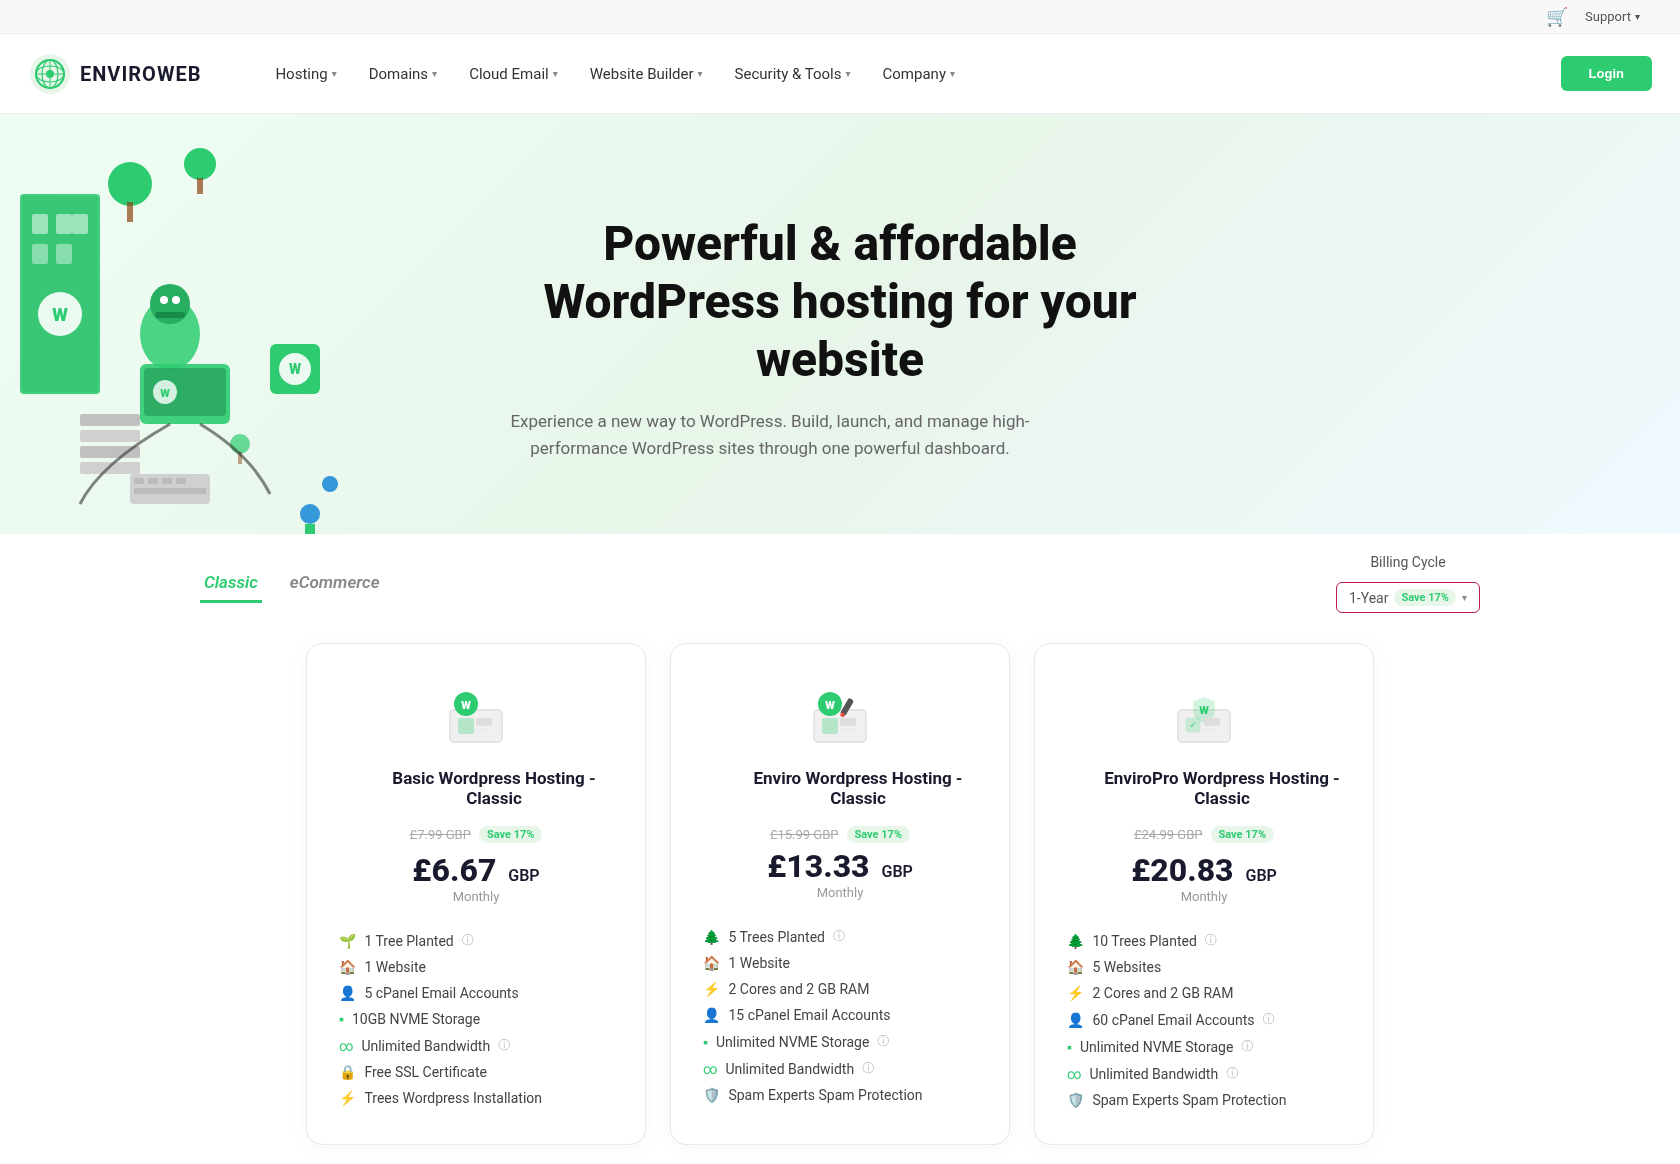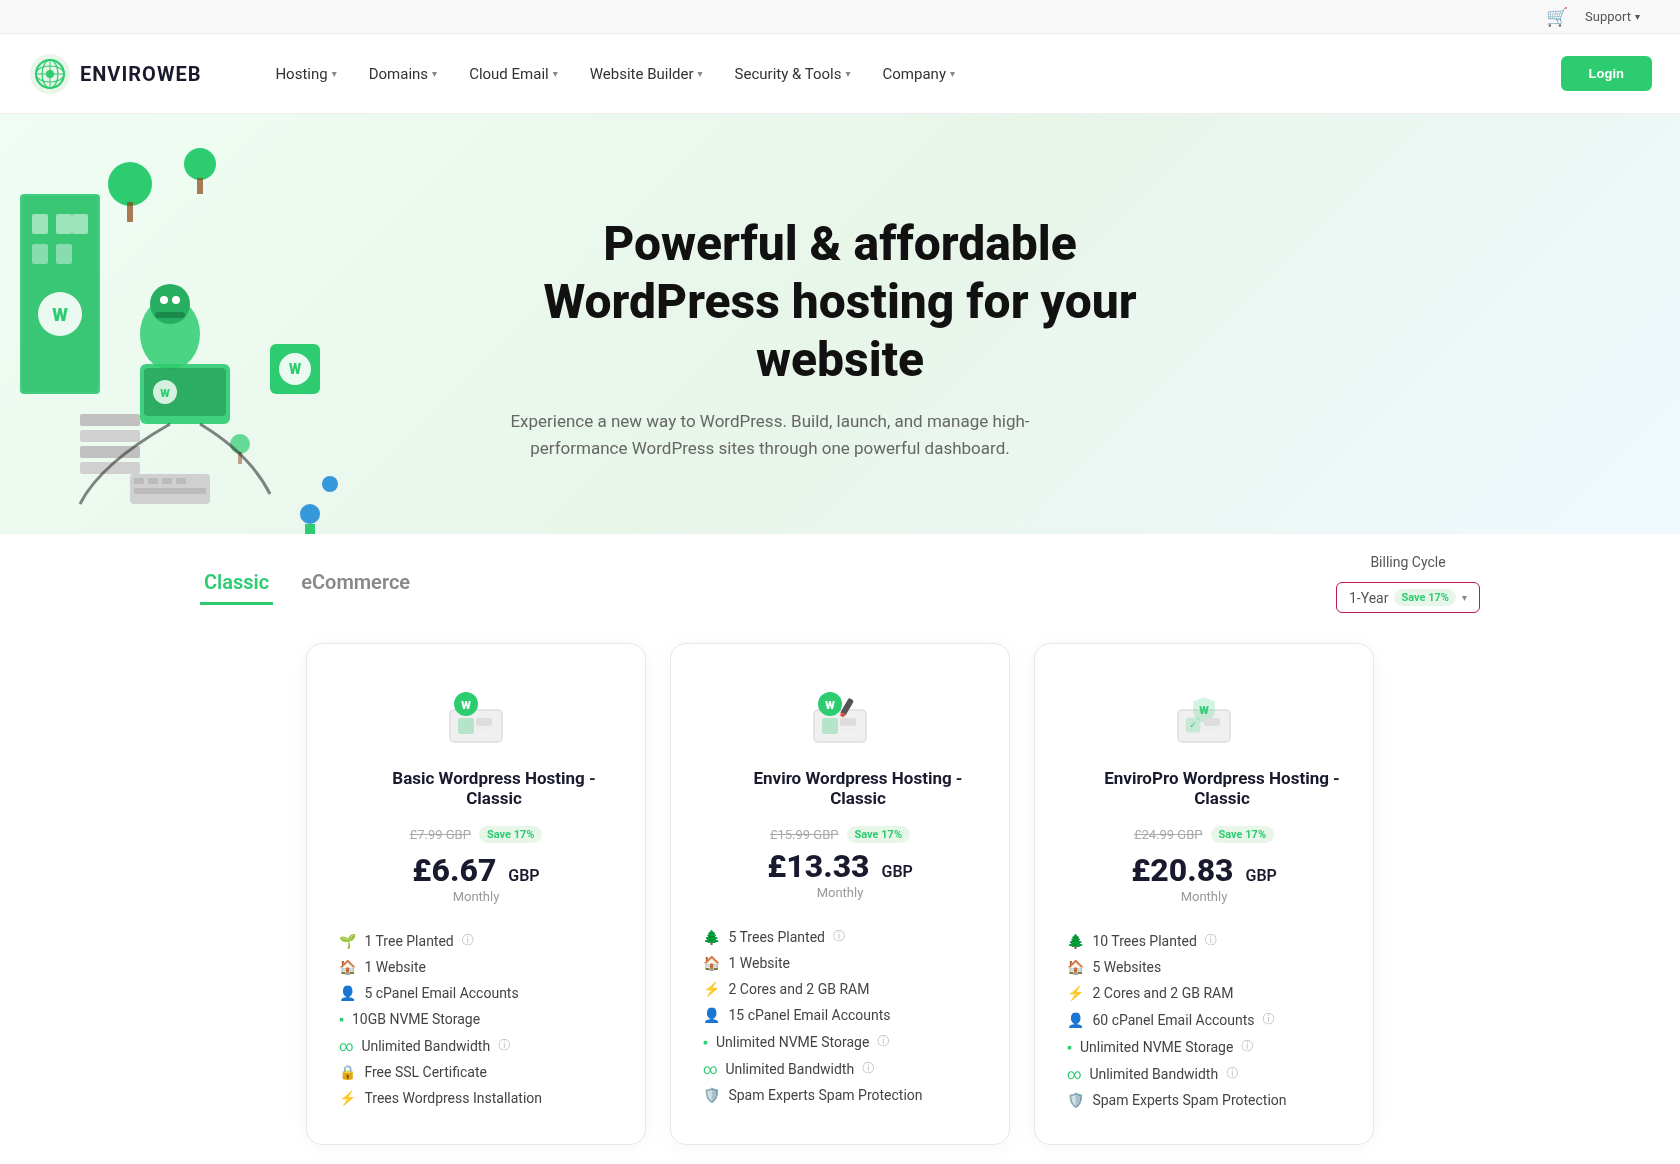--- a/index.html
+++ b/index.html
@@ -20,21 +20,21 @@
 
     
     .hero { background: linear-gradient(135deg, #f0fdf4 0%, #e8f5e9 50%, #f0f9ff 100%); position: relative; overflow: hidden; padding: 60px 40px 30px; min-height: 420px; display: flex; flex-direction: column; align-items: center; justify-content: center; }
     .hero-label { color: #2ecc71; font-size: 14px; font-weight: 600; margin-bottom: 16px; text-align: center; }
     .hero-title { font-size: 48px; font-weight: 800; text-align: center; line-height: 1.2; max-width: 700px; margin-bottom: 20px; color: #111; }
     .hero-subtitle { font-size: 17px; color: #666; text-align: center; max-width: 560px; line-height: 1.6; }
 
     
     .tabs-section { padding: 20px 200px 0; display: flex; align-items: center; justify-content: space-between; }
     .plan-tabs { display: flex; gap: 24px; }
-    .plan-tab { font-size: 20px; font-weight: 600; padding: 8px 4px; cursor: pointer; color: #888; border-bottom: 3px solid transparent; }
+    .plan-tab { font-size: 17px; font-weight: 600; padding: 8px 4px; cursor: pointer; color: #888; border-bottom: 3px solid transparent; font-style: italic; }
     .plan-tab.active { color: #2ecc71; border-bottom: 3px solid #2ecc71; }
     .billing-cycle { display: flex; align-items: center; gap: 12px; font-size: 14px; color: #555; flex-direction: column; }
     .billing-select { display: flex; align-items: center; gap: 6px; border: 1px solid #be185d; border-radius: 6px; padding: 6px 12px; cursor: pointer; font-size: 14px; background: #fff; }
     .save-badge { background: #e8f5e9; color: #2ecc71; font-size: 11px; font-weight: 700; padding: 2px 7px; border-radius: 10px; }
 
     
     .cards-section { padding: 30px 160px 60px; display: flex; gap: 24px; justify-content: center; }
     .card { background: #fff; border: 1px solid #e8e8e8; border-radius: 16px; padding: 36px 32px; flex: 1; max-width: 340px; display: flex; flex-direction: column; align-items: center; box-shadow: 0 2px 20px rgba(0,0,0,0.04); }
     .card-icon { width: 72px; height: 72px; margin-bottom: 16px; display: flex; align-items: center; justify-content: center; }
     .card-title { font-size: 17px; font-weight: 700; text-align: center; margin-bottom: 18px; color: #1a1a2e; margin-left: 36px; }

